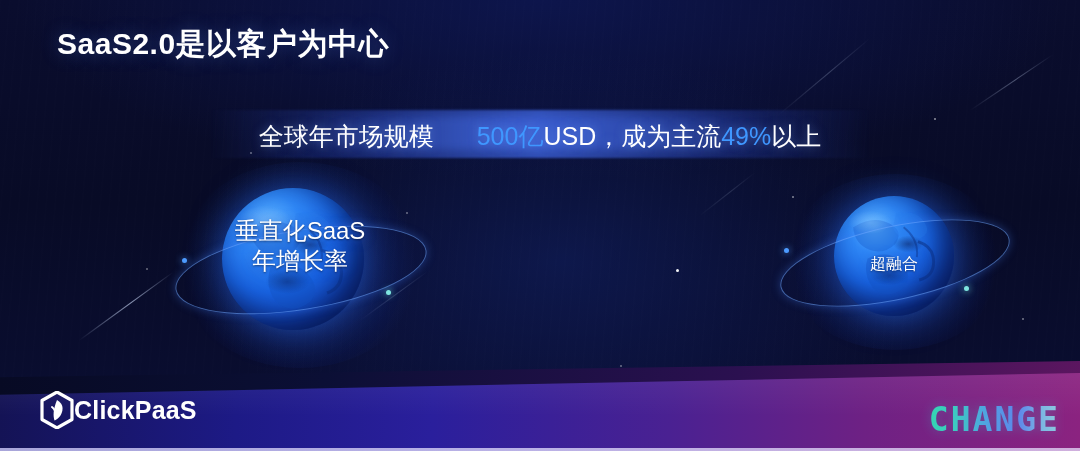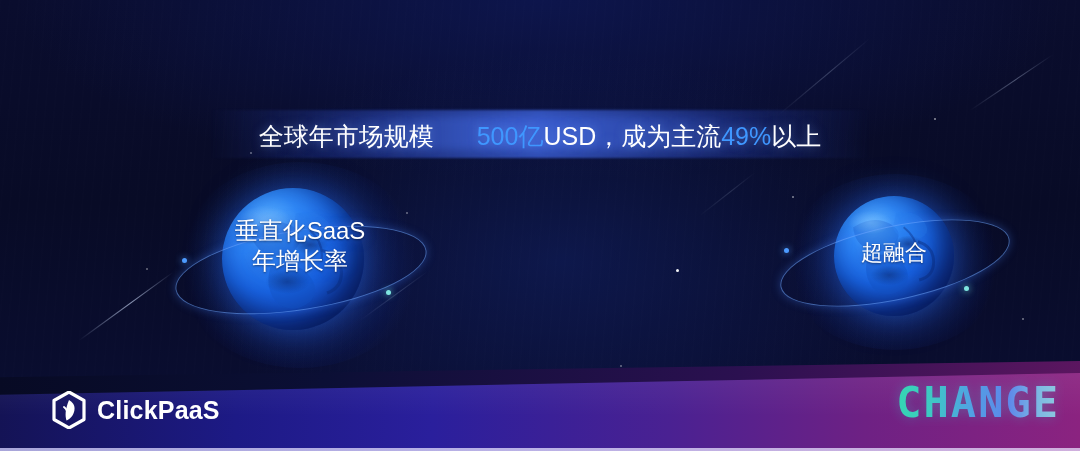--- a/index.html
+++ b/index.html
@@ -70,26 +70,26 @@
   .band-bright{position:absolute;left:0;bottom:0;width:1080px;height:78px;
     background:linear-gradient(92deg,#141355 0%,#1d1a86 22%,#2a1f9c 40%,#4a2192 62%,#6e2184 80%,#8b2380 100%);
     clip-path:polygon(0 28%,100% 0%,100% 100%,0 100%);}
   .band-sheen{position:absolute;left:0;bottom:0;width:1080px;height:78px;
     background:linear-gradient(180deg,rgba(255,255,255,.06) 0%,rgba(255,255,255,0) 55%);
     clip-path:polygon(0 28%,100% 0%,100% 100%,0 100%);}
   .band-edge{position:absolute;left:0;bottom:0;width:1080px;height:3px;
     background:linear-gradient(90deg,#b9b6e8 0%,#c9c2ee 50%,#d7bfe8 100%);opacity:.9;}
 
   
-  .logo{position:absolute;left:40px;bottom:22px;display:flex;align-items:center;gap:11px;margin-left:12px;}
+  .logo{position:absolute;left:40px;bottom:22px;display:flex;align-items:center;}
   .logo .mark{width:34px;height:38px;flex:0 0 auto;}
   .logo .name{color:#fff;font-size:25px;font-weight:bold;letter-spacing:.2px;}
 
   
-  .change{position:absolute;right:20px;bottom:24px;font-size:42px;font-weight:bold;
+  .change{position:absolute;right:20px;bottom:12px;font-size:33px;font-weight:bold;
     letter-spacing:2px;font-family:"DejaVu Sans Mono","Liberation Mono",monospace;
     background:linear-gradient(90deg,#31e0b4 0%,#3ad3c6 20%,#4fa9e8 45%,#5b8cf0 68%,#7ec3e8 88%,#8fd2e4 100%);
     -webkit-background-clip:text;background-clip:text;color:transparent;
     opacity:.95;filter:drop-shadow(0 0 6px rgba(60,200,210,.35));}
 </style>
 </head>
 <body>
 
 <div class="slide">
 
@@ -103,20 +103,21 @@
   <div class="star" style="left:620px;top:365px;width:2px;height:2px;opacity:.4;"></div>
   <div class="star" style="left:1022px;top:318px;width:2px;height:2px;opacity:.45;"></div>
   <div class="star" style="left:146px;top:268px;width:2px;height:2px;opacity:.4;"></div>
 
   <div class="streak" style="left:79px;top:340px;width:116px;transform:rotate(-36deg);opacity:.85;"></div>
   <div class="streak" style="left:970px;top:110px;width:100px;transform:rotate(-34deg);opacity:.45;"></div>
   <div class="streak" style="left:778px;top:115px;width:120px;transform:rotate(-40deg);opacity:.3;"></div>
   <div class="streak" style="left:360px;top:320px;width:84px;transform:rotate(-36deg);opacity:.25;"></div>
   <div class="streak" style="left:700px;top:215px;width:70px;transform:rotate(-38deg);opacity:.2;"></div>
 
+  <div class="title">SaaS2.0是以客户为中心</div>
 
   <div class="subband"></div>
   <div class="subband2"></div>
   <div class="subtitle"><span>全球年市场规模 </span><span class="hl">500亿</span><span>USD，成为主流</span><span class="hl2">49%</span><span>以上</span></div>
 
   <div class="globe-wrap" style="left:180px;top:170px;width:240px;height:190px;">
     <div class="glow" style="left:-4px;top:-8px;width:248px;height:206px;"></div>
     <div class="ball" style="left:42px;top:18px;width:142px;height:142px;">
       <svg class="land" viewBox="0 0 100 100">
         <path d="M20 30 q14 -10 28 -4 q10 5 6 14 q-6 10 -18 8 q-14 -3 -16 -18z" fill="#1a5fd0" opacity=".75"></path>
@@ -143,21 +144,21 @@
         <path d="M16 26 q18 -11 32 -2 q10 6 3 16 q-9 9 -21 5 q-13 -5 -14 -19z" fill="#1a5fd0" opacity=".75"></path>
         <path d="M52 14 q19 -3 25 11 q3 9 -9 11 q-14 2 -19 -10z" fill="#2a7bec" opacity=".5"></path>
         <path d="M28 52 q19 -8 29 4 q10 12 -1 22 q-13 9 -24 -2 q-8 -11 -4 -24z" fill="#1452c0" opacity=".7"></path>
         <path d="M70 38 q13 4 13 17 q0 12 -12 15" fill="none" stroke="#0a2a78" stroke-width="2.4" opacity=".85"></path>
         <path d="M58 26 q13 10 11 25" fill="none" stroke="#0a2a78" stroke-width="1.6" opacity=".7"></path>
       </svg>
     </div>
     <div class="ring" style="left:-8px;top:44px;width:232px;height:72px;transform:rotate(-12deg);"></div>
     <div class="orbdot b" style="left:-2px;top:66px;"></div>
     <div class="orbdot" style="left:178px;top:104px;"></div>
-    <div class="glabel" style="left:0;top:57px;width:216px;font-size:22px;">
+    <div class="glabel" style="left:0;top:72px;width:216px;font-size:16px;">
       <div>超融合</div>
     </div>
   </div>
 
   <div class="band-dark"></div>
   <div class="band-bright"></div>
   <div class="band-sheen"></div>
   <div class="band-edge"></div>
 
   <div class="logo">

